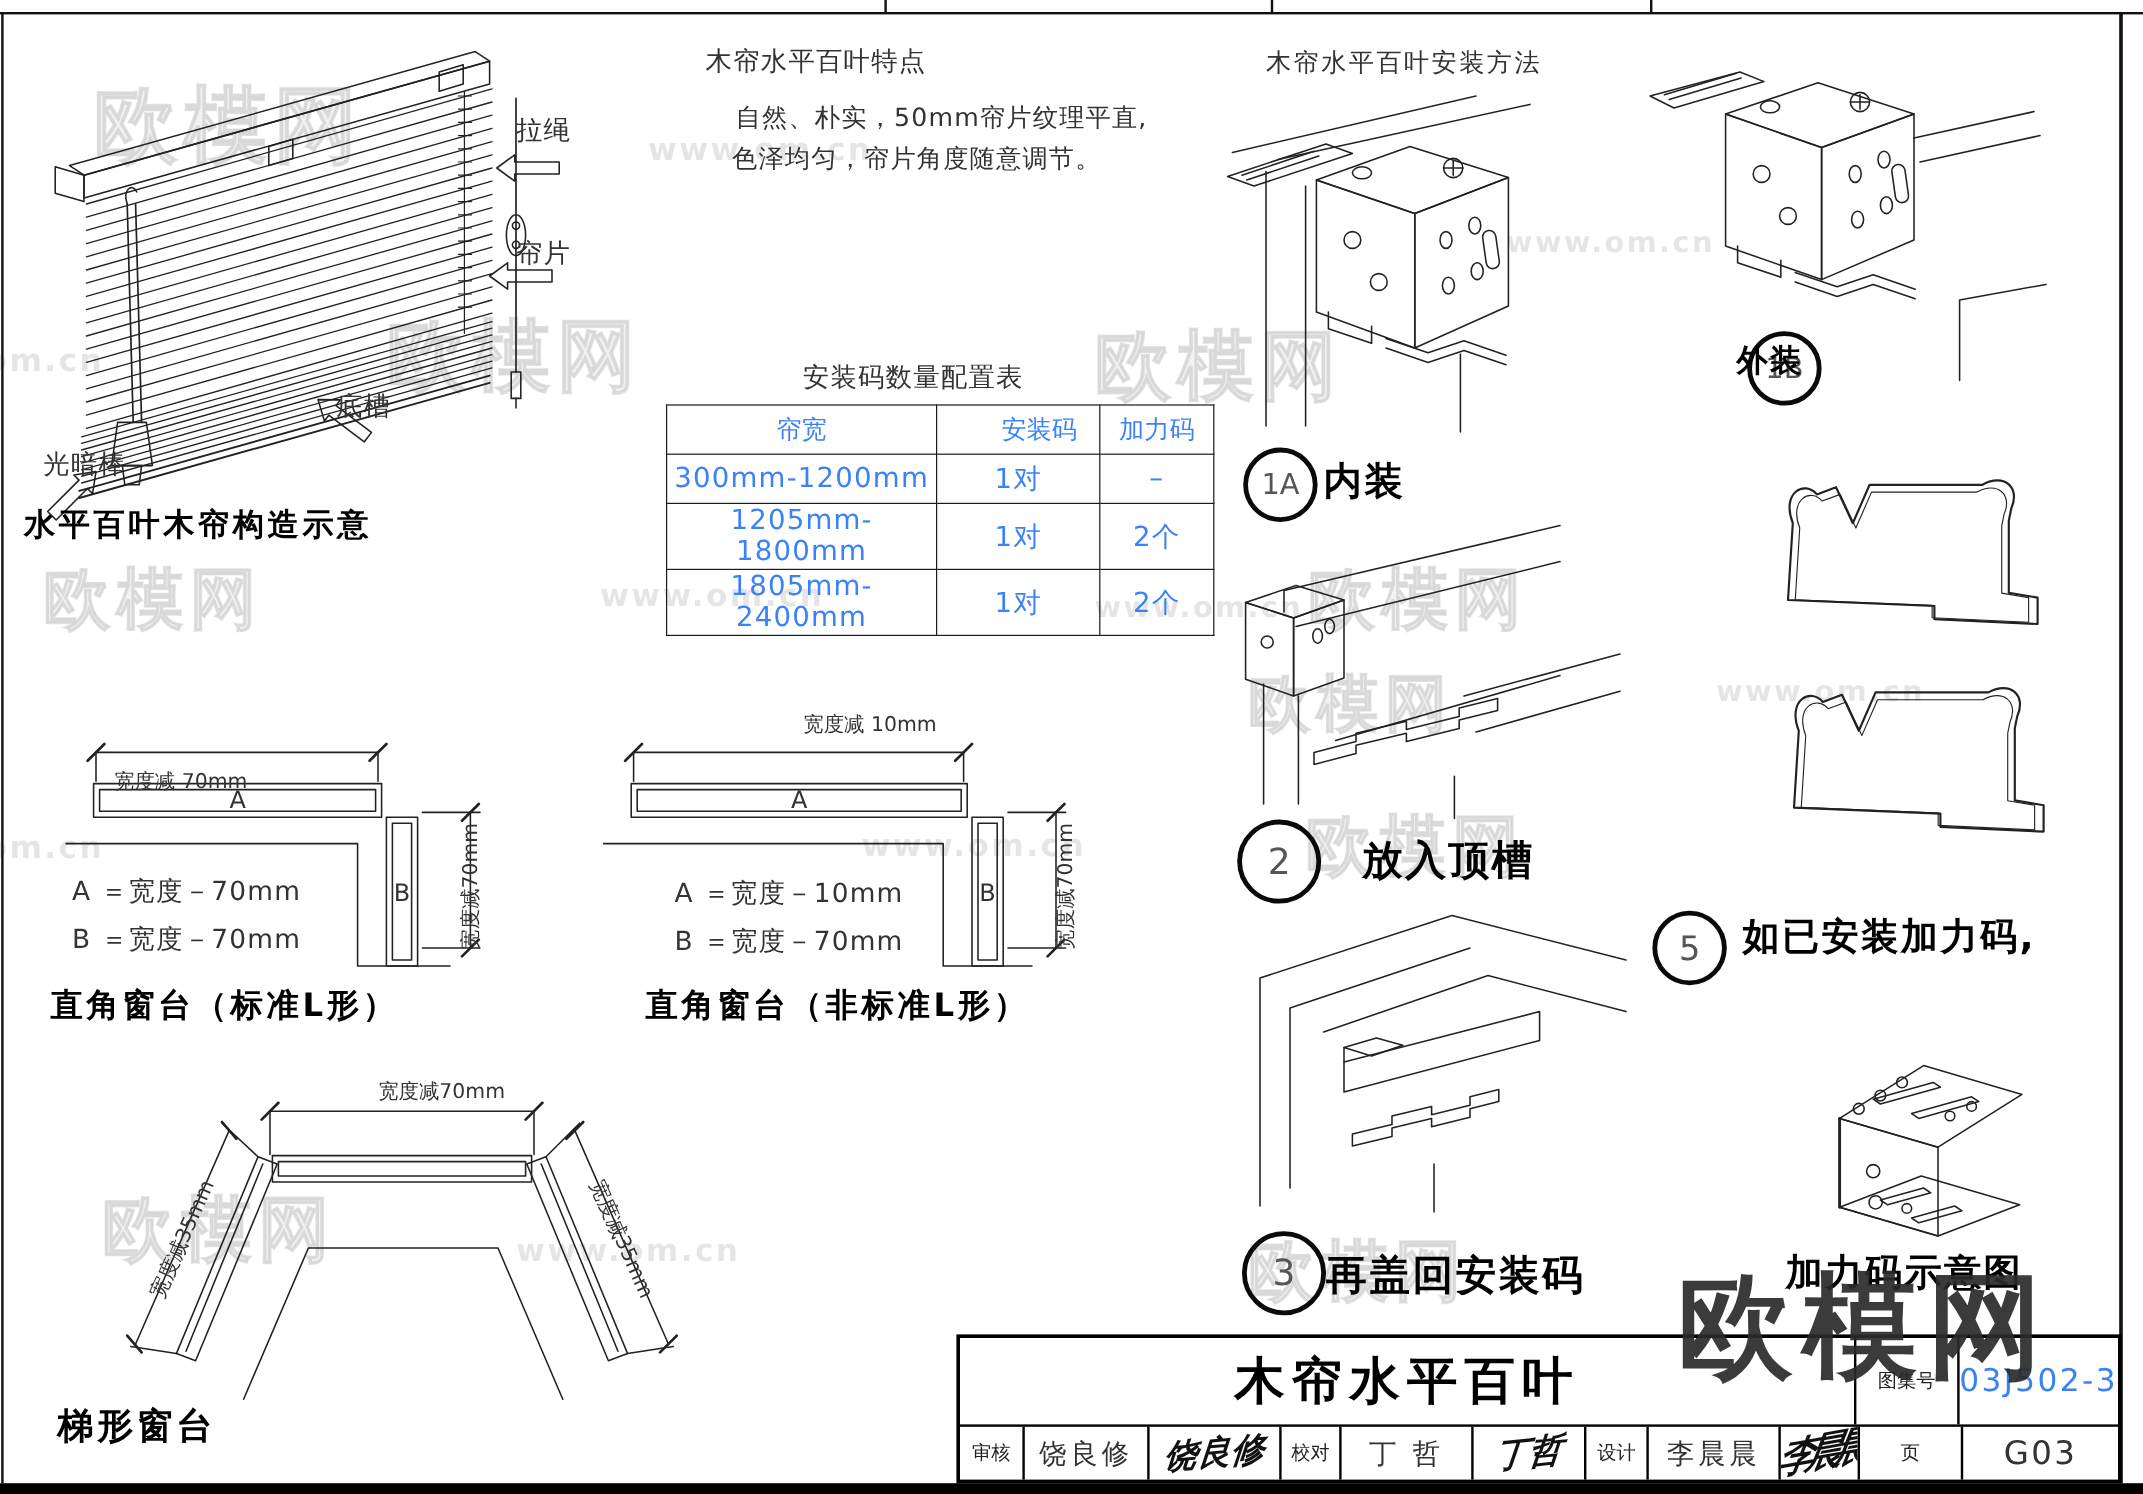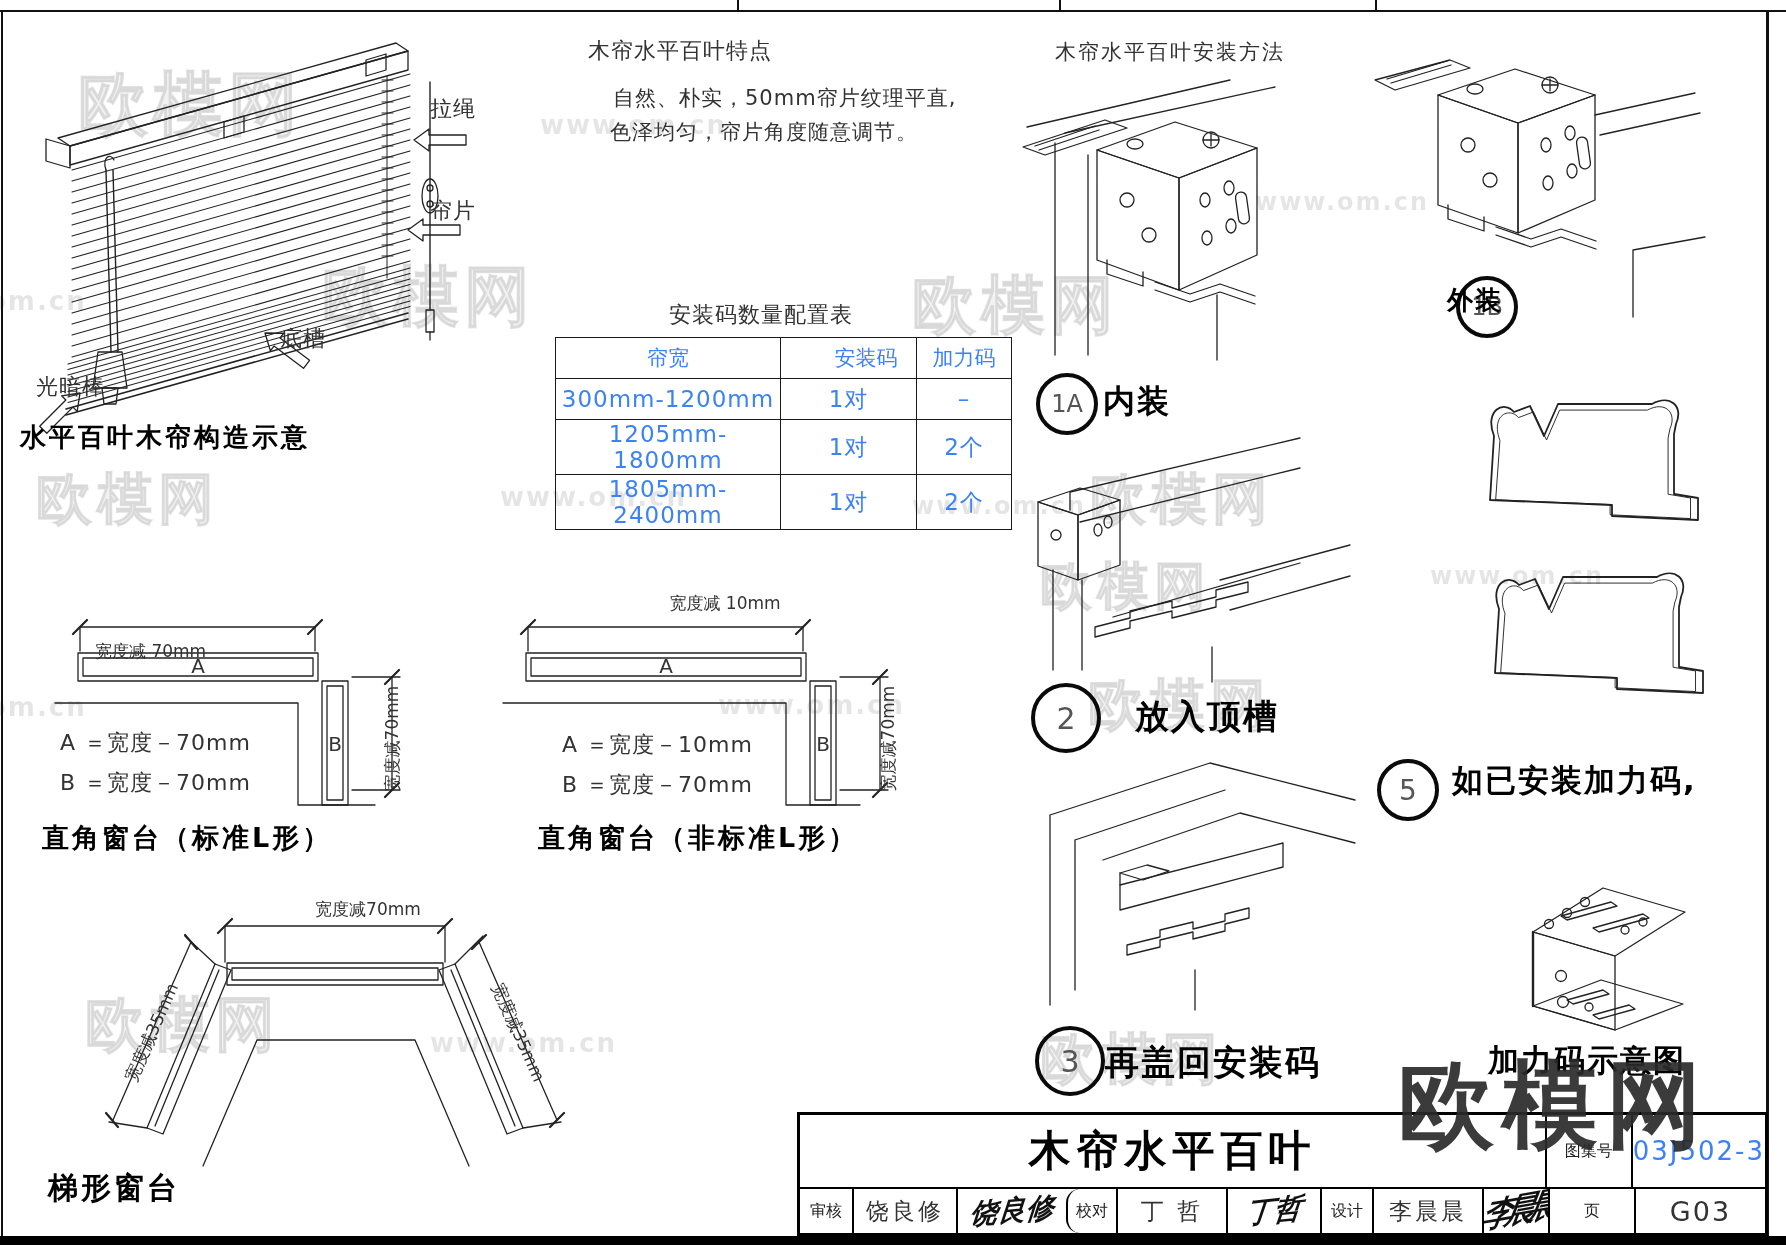--- a/index.html
+++ b/index.html
@@ -349,21 +349,21 @@
     <div class="tb-row2">
       <div class="tb-cell lblcell" style="width:52px;">
           <span>审核</span>
         </div>
       <div class="tb-cell bl namecell" style="width:104px;">
           <span>饶良修</span>
         </div>
       <div class="tb-cell bl" style="width:110px;">
           <span class="sig" style="font-size:28px;transform:rotate(-5deg) skewX(-10deg);">饶良修</span>
         </div>
-      <div class="tb-cell bl lblcell" style="width:50px;border-radius:14px;">
+      <div class="tb-cell bl lblcell" style="width:50px;">
           <span>校对</span>
         </div>
       <div class="tb-cell bl namecell" style="width:110px;">
           <span>丁 哲</span>
         </div>
       <div class="tb-cell bl" style="width:94px;">
           <span class="sig" style="font-size:28px;transform:rotate(-6deg) skewX(-12deg);">丁哲</span>
         </div>
       <div class="tb-cell bl lblcell" style="width:52px;">
           <span>设计</span>

